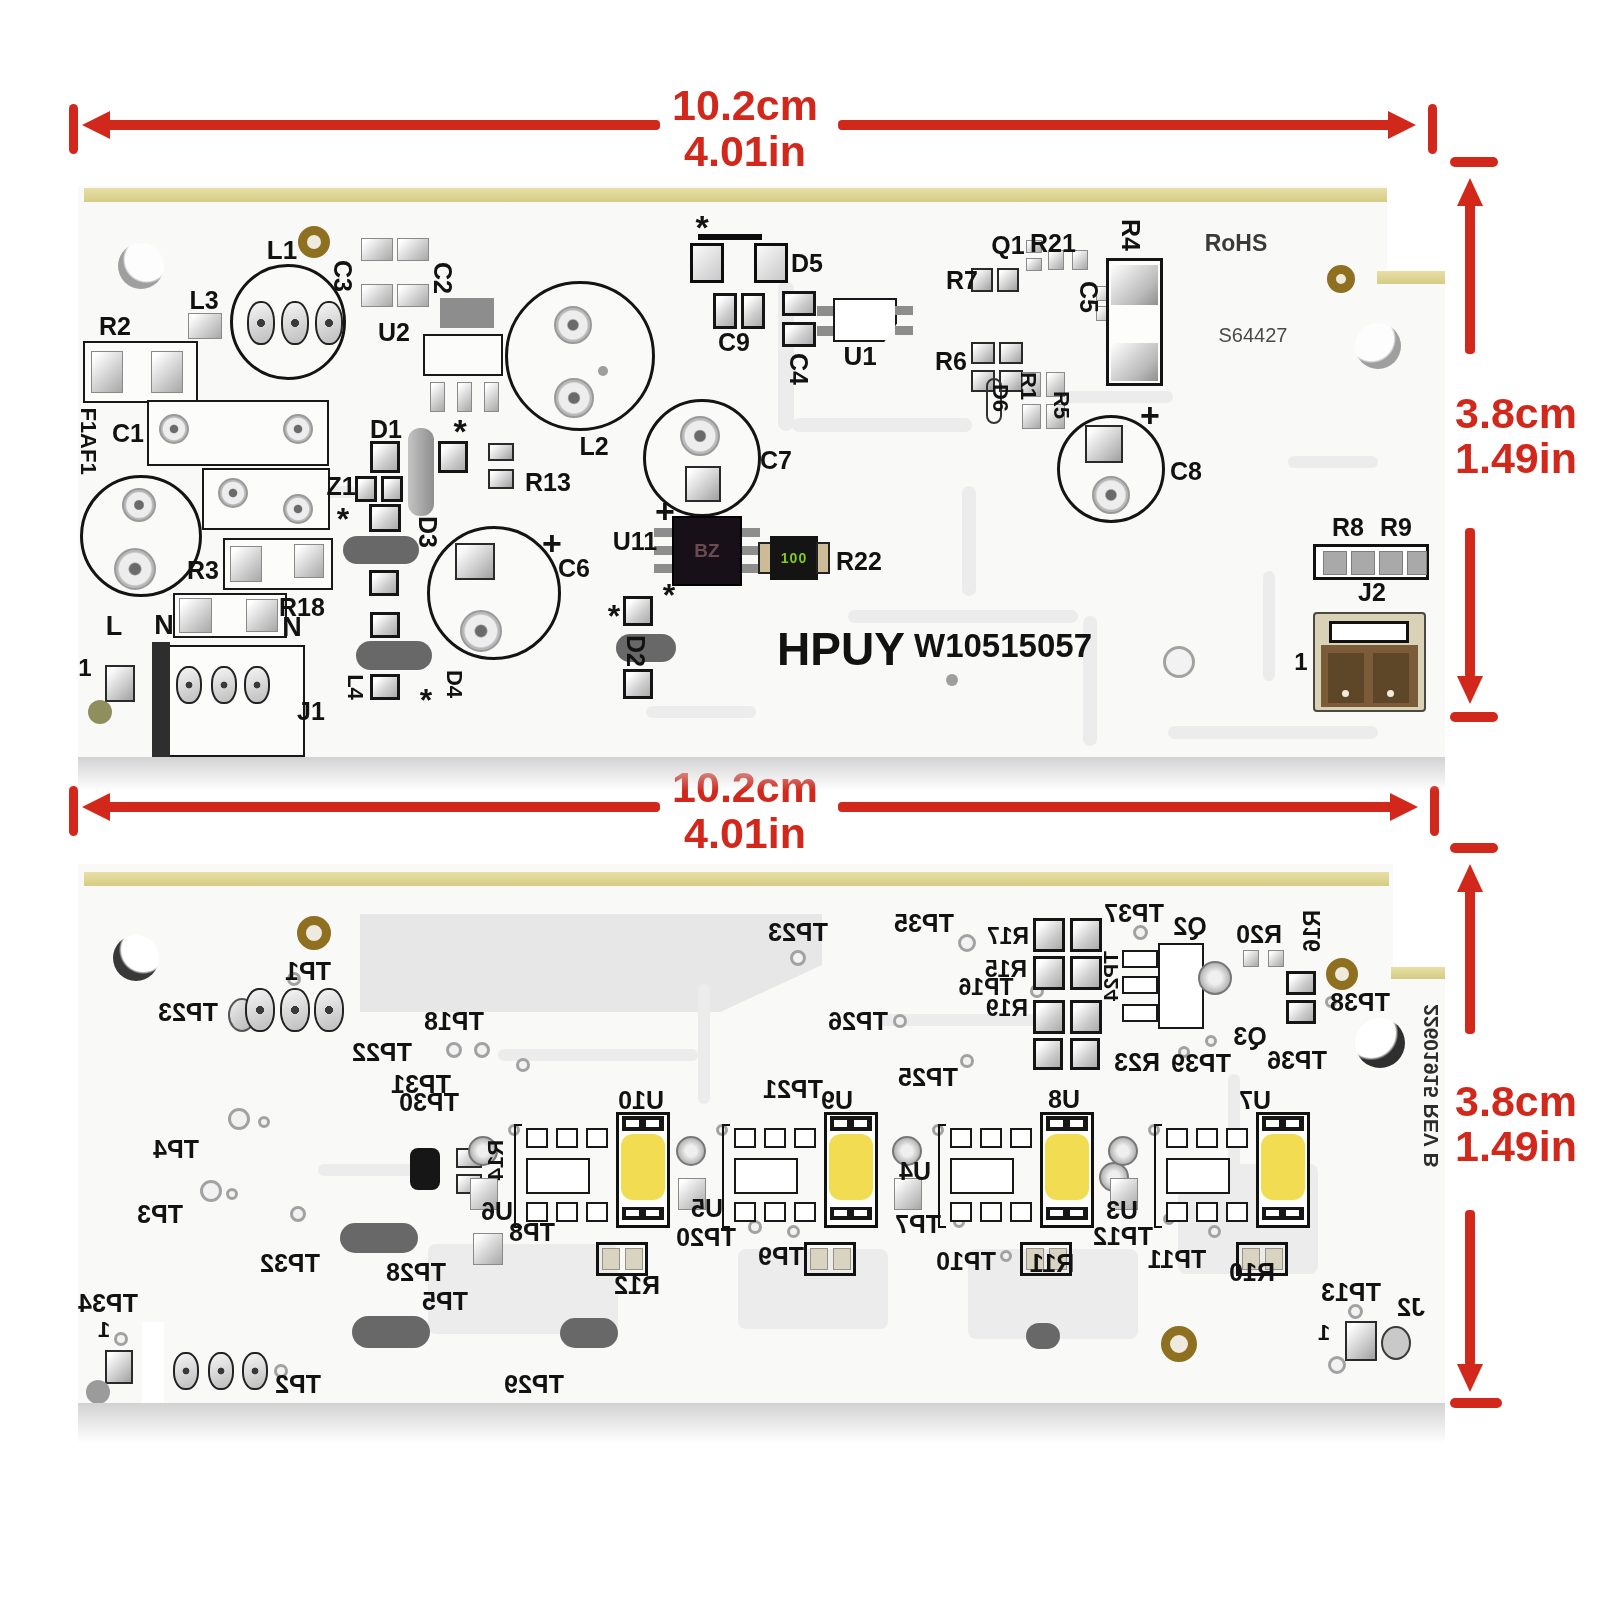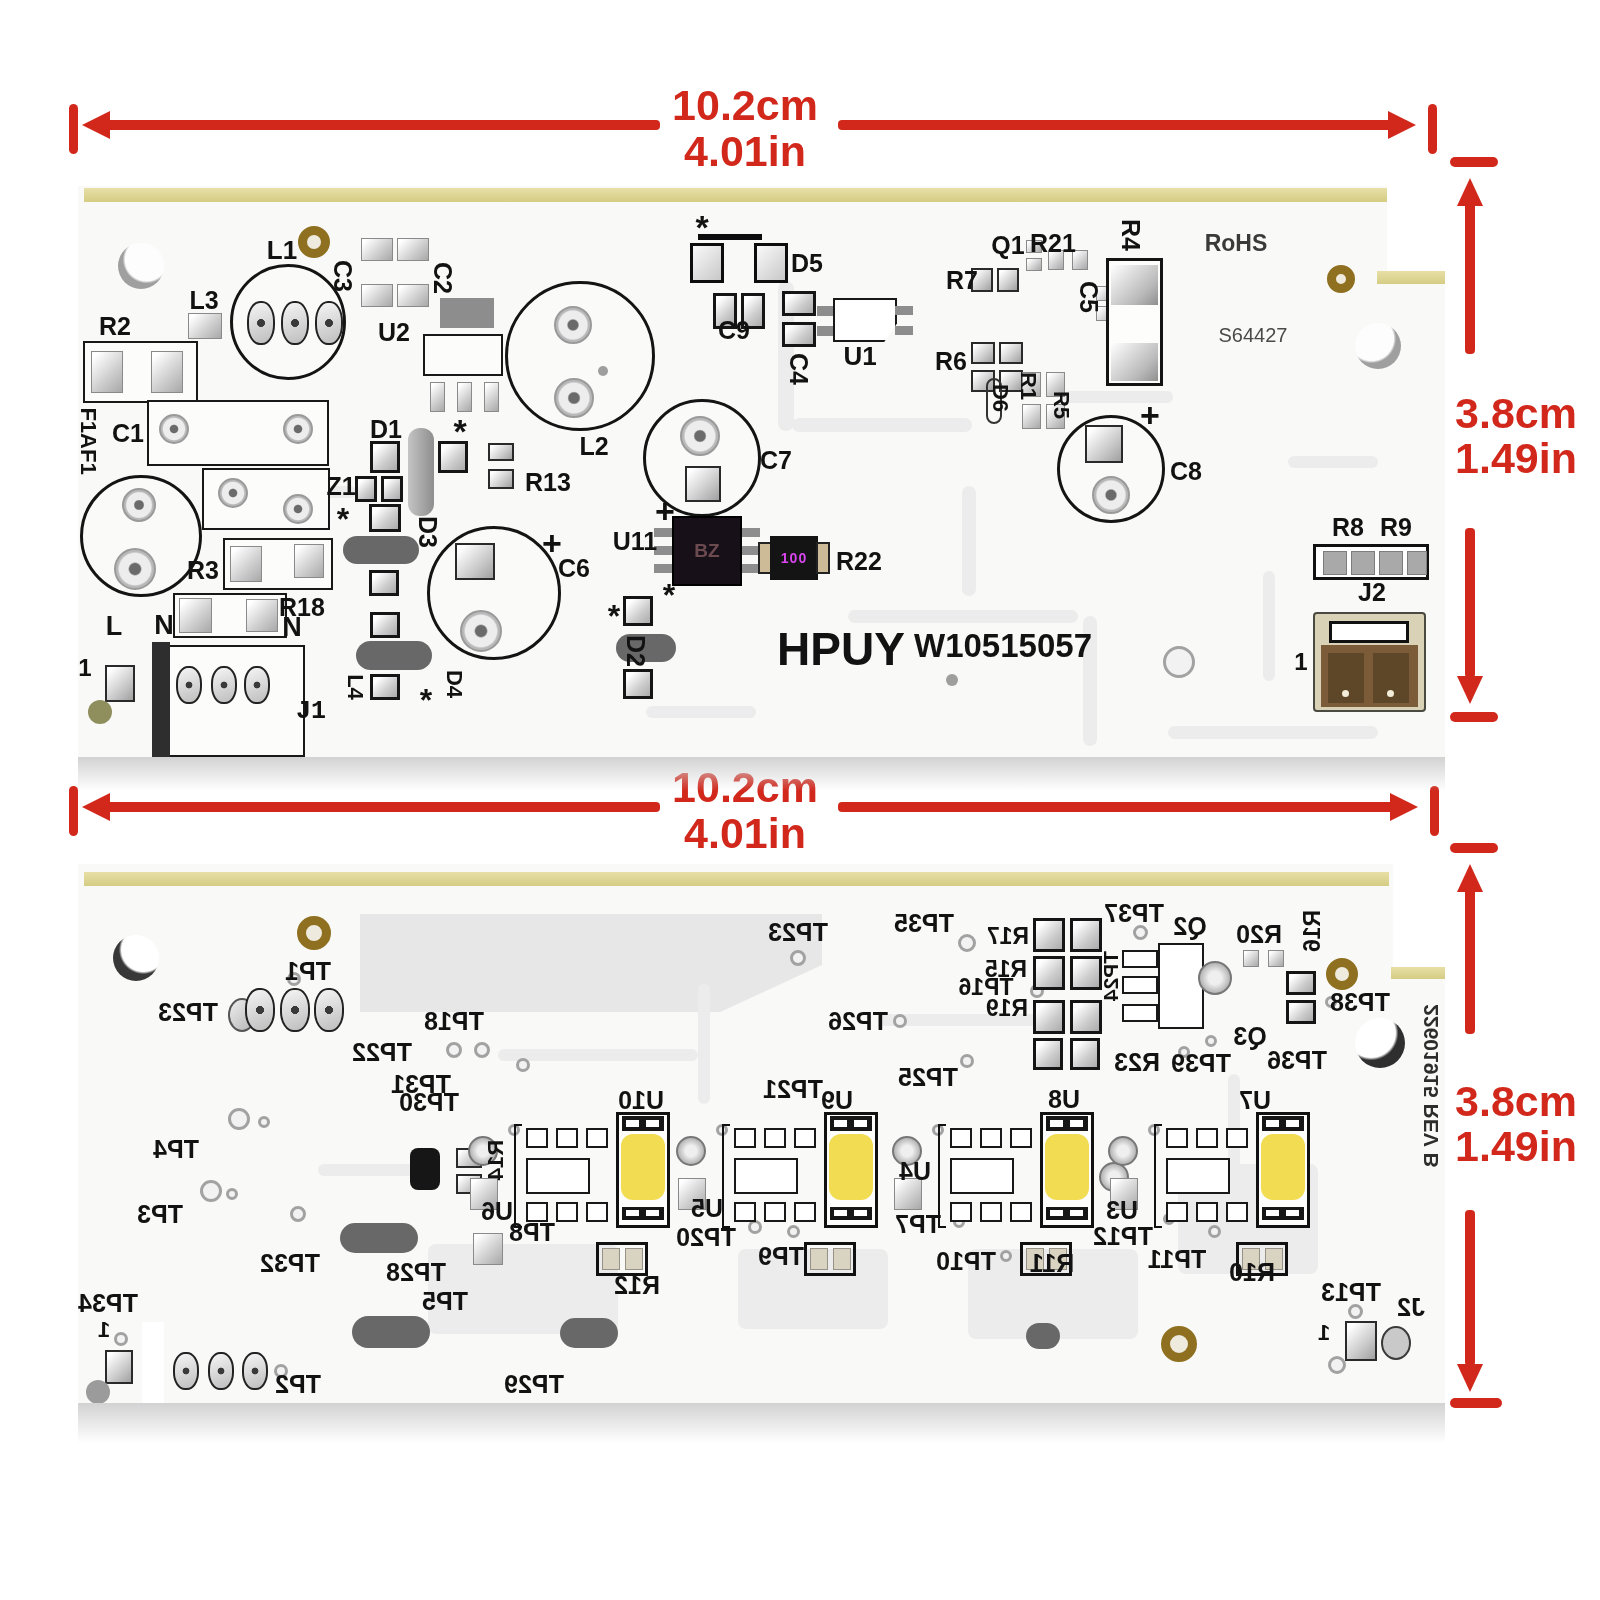--- a/index.html
+++ b/index.html
@@ -241,21 +241,21 @@
         <span style="color:#6b4a50;font-size:19px;font-weight:bold;">BZ</span>
       </div>
       <div class="abs gray" style="left:70px;top:12px;width:18px;height:9px;"></div>
       <div class="abs gray" style="left:70px;top:30px;width:18px;height:9px;"></div>
       <div class="abs gray" style="left:70px;top:48px;width:18px;height:9px;"></div>
     </div>
 
     <div class="abs" style="left:680px;top:350px;width:72px;height:44px;">
       <div class="abs" style="left:0;top:6px;width:14px;height:32px;background:#cdbb97;border:2px solid #222;box-sizing:border-box;"></div>
       <div class="abs" style="left:12px;top:0;width:48px;height:44px;background:#141414;display:flex;align-items:center;justify-content:center;">
-        <span style="color:#d946ef;font-size:14px;font-weight:bold;letter-spacing:1px;">100</span>
+        <span style="color:#84cc16;font-size:14px;font-weight:bold;letter-spacing:1px;">100</span>
       </div>
       <div class="abs" style="left:58px;top:6px;width:14px;height:32px;background:#cdbb97;border:2px solid #222;box-sizing:border-box;"></div>
     </div>
 
     <div class="abs" style="left:1235px;top:358px;width:116px;height:36px;background:#fff;border:3px solid #111;box-sizing:border-box;">
       <div class="abs" style="left:7px;top:4px;width:22px;height:22px;background:#a9a9a9;border:1px solid #7d7d7d;"></div>
       <div class="abs" style="left:35px;top:4px;width:22px;height:22px;background:#a9a9a9;border:1px solid #7d7d7d;"></div>
       <div class="abs" style="left:63px;top:4px;width:22px;height:22px;background:#a9a9a9;border:1px solid #7d7d7d;"></div>
       <div class="abs" style="left:91px;top:4px;width:18px;height:22px;background:#a9a9a9;border:1px solid #7d7d7d;"></div>
     </div>
@@ -278,21 +278,21 @@
         <span class="lbl" style="left: 316px; top: 146px; font-size: 25px; transform: translate(-50%, -50%);">U2</span>
         <span class="lbl" style="left: 10px; top: 255px; font-size: 22px; transform: translate(-50%, -50%) rotate(90deg);">F1AF1</span>
         <span class="lbl" style="left: 50px; top: 247px; font-size: 25px; transform: translate(-50%, -50%);">C1</span>
         <span class="lbl" style="left: 308px; top: 243px; font-size: 25px; transform: translate(-50%, -50%);">D1</span>
         <span class="lbl" style="left: 382px; top: 245px; font-size: 34px; transform: translate(-50%, -50%);">*</span>
         <span class="lbl" style="left: 263px; top: 300px; font-size: 25px; transform: translate(-50%, -50%);">Z1</span>
         <span class="lbl" style="left: 265px; top: 333px; font-size: 32px; transform: translate(-50%, -50%);">*</span>
         <span class="lbl" style="left: 470px; top: 296px; font-size: 25px; transform: translate(-50%, -50%);">R13</span>
         <span class="lbl" style="left: 729px; top: 77px; font-size: 25px; transform: translate(-50%, -50%);">D5</span>
         <span class="lbl" style="left: 624px; top: 41px; font-size: 34px; transform: translate(-50%, -50%);">*</span>
-        <span class="lbl" style="left: 656px; top: 144px; font-size: 25px; transform: translate(-50%, -50%);">C9</span>
+        <span class="lbl" style="left: 656px; top: 156px; font-size: 25px; transform: translate(-50%, -50%);">C9</span>
         <span class="lbl" style="left: 720px; top: 183px; font-size: 25px; transform: translate(-50%, -50%) rotate(90deg);">C4</span>
         <span class="lbl" style="left: 782px; top: 170px; font-size: 26px; transform: translate(-50%, -50%);">U1</span>
         <span class="lbl" style="left: 516px; top: 260px; font-size: 25px; transform: translate(-50%, -50%);">L2</span>
         <span class="lbl" style="left: 698px; top: 274px; font-size: 25px; transform: translate(-50%, -50%);">C7</span>
         <span class="lbl" style="left: 587px; top: 325px; font-size: 34px; transform: translate(-50%, -50%);">+</span>
         <span class="lbl" style="left: 884px; top: 94px; font-size: 25px; transform: translate(-50%, -50%);">R7</span>
         <span class="lbl" style="left: 930px; top: 59px; font-size: 25px; transform: translate(-50%, -50%);">Q1</span>
         <span class="lbl" style="left: 975px; top: 57px; font-size: 25px; transform: translate(-50%, -50%);">R21</span>
         <span class="lbl" style="left: 873px; top: 175px; font-size: 25px; transform: translate(-50%, -50%);">R6</span>
         <span class="lbl" style="left: 922px; top: 212px; font-size: 22px; transform: translate(-50%, -50%) rotate(90deg);">D6</span>
@@ -303,21 +303,21 @@
         <span class="lbl" style="left: 1158px; top: 57px; font-size: 23px; font-weight: 600; color: rgb(58, 58, 58); transform: translate(-50%, -50%);">RoHS</span>
         <span class="lbl" style="left: 1175px; top: 149px; font-size: 20px; font-weight: 500; color: rgb(74, 74, 74); transform: translate(-50%, -50%);">S64427</span>
         <span class="lbl" style="left: 1108px; top: 285px; font-size: 25px; transform: translate(-50%, -50%);">C8</span>
         <span class="lbl" style="left: 1072px; top: 229px; font-size: 34px; transform: translate(-50%, -50%);">+</span>
         <span class="lbl" style="left: 125px; top: 384px; font-size: 25px; transform: translate(-50%, -50%);">R3</span>
         <span class="lbl" style="left: 224px; top: 421px; font-size: 25px; transform: translate(-50%, -50%);">R18</span>
         <span class="lbl" style="left: 36px; top: 440px; font-size: 27px; transform: translate(-50%, -50%);">L</span>
         <span class="lbl" style="left: 86px; top: 439px; font-size: 27px; transform: translate(-50%, -50%);">N</span>
         <span class="lbl" style="left: 214px; top: 441px; font-size: 27px; transform: translate(-50%, -50%);">N</span>
         <span class="lbl" style="left: 7px; top: 482px; font-size: 24px; transform: translate(-50%, -50%);">1</span>
-        <span class="lbl" style="left: 233px; top: 525px; font-size: 25px; transform: translate(-50%, -50%); font-family: Liberation Mono, monospace;">J1</span>
+        <span class="lbl" style="left: 233px; top: 525px; font-size: 25px; transform: translate(-50%, -50%);">J1</span>
         <span class="lbl" style="left: 349px; top: 346px; font-size: 25px; transform: translate(-50%, -50%) rotate(90deg);">D3</span>
         <span class="lbl" style="left: 496px; top: 382px; font-size: 25px; transform: translate(-50%, -50%);">C6</span>
         <span class="lbl" style="left: 474px; top: 357px; font-size: 34px; transform: translate(-50%, -50%);">+</span>
         <span class="lbl" style="left: 277px; top: 501px; font-size: 22px; transform: translate(-50%, -50%) rotate(90deg);">L4</span>
         <span class="lbl" style="left: 376px; top: 498px; font-size: 22px; transform: translate(-50%, -50%) rotate(90deg);">D4</span>
         <span class="lbl" style="left: 348px; top: 514px; font-size: 32px; transform: translate(-50%, -50%);">*</span>
         <span class="lbl" style="left: 557px; top: 355px; font-size: 25px; transform: translate(-50%, -50%);">U11</span>
         <span class="lbl" style="left: 591px; top: 409px; font-size: 32px; transform: translate(-50%, -50%);">*</span>
         <span class="lbl" style="left: 781px; top: 375px; font-size: 25px; transform: translate(-50%, -50%);">R22</span>
         <span class="lbl" style="left: 557px; top: 465px; font-size: 25px; transform: translate(-50%, -50%) rotate(90deg);">D2</span>

